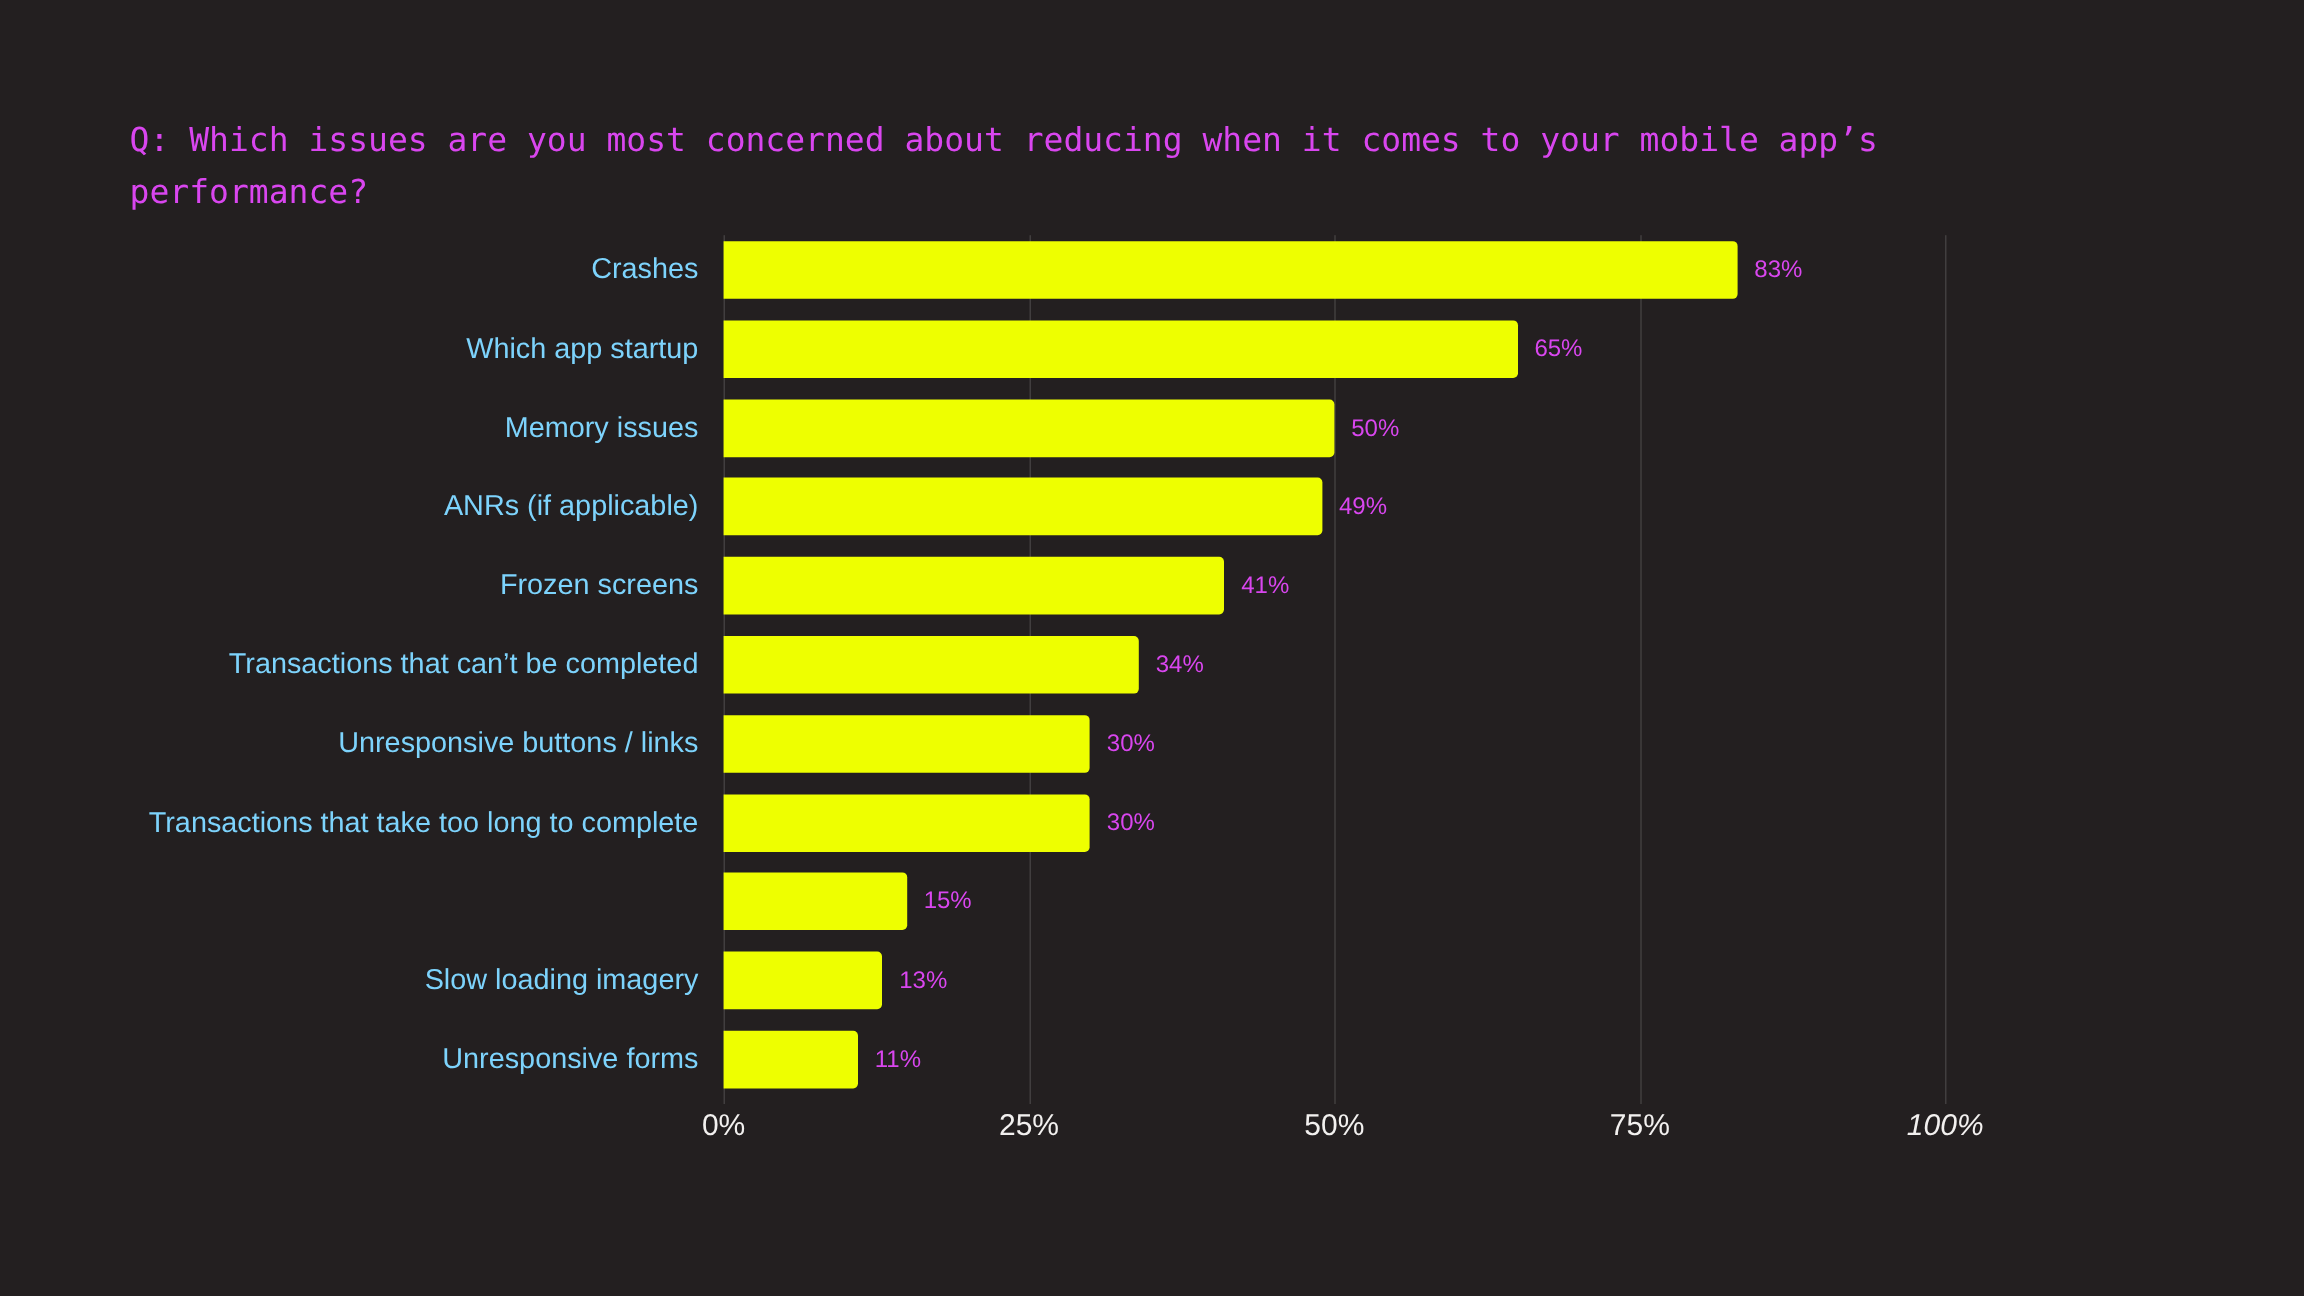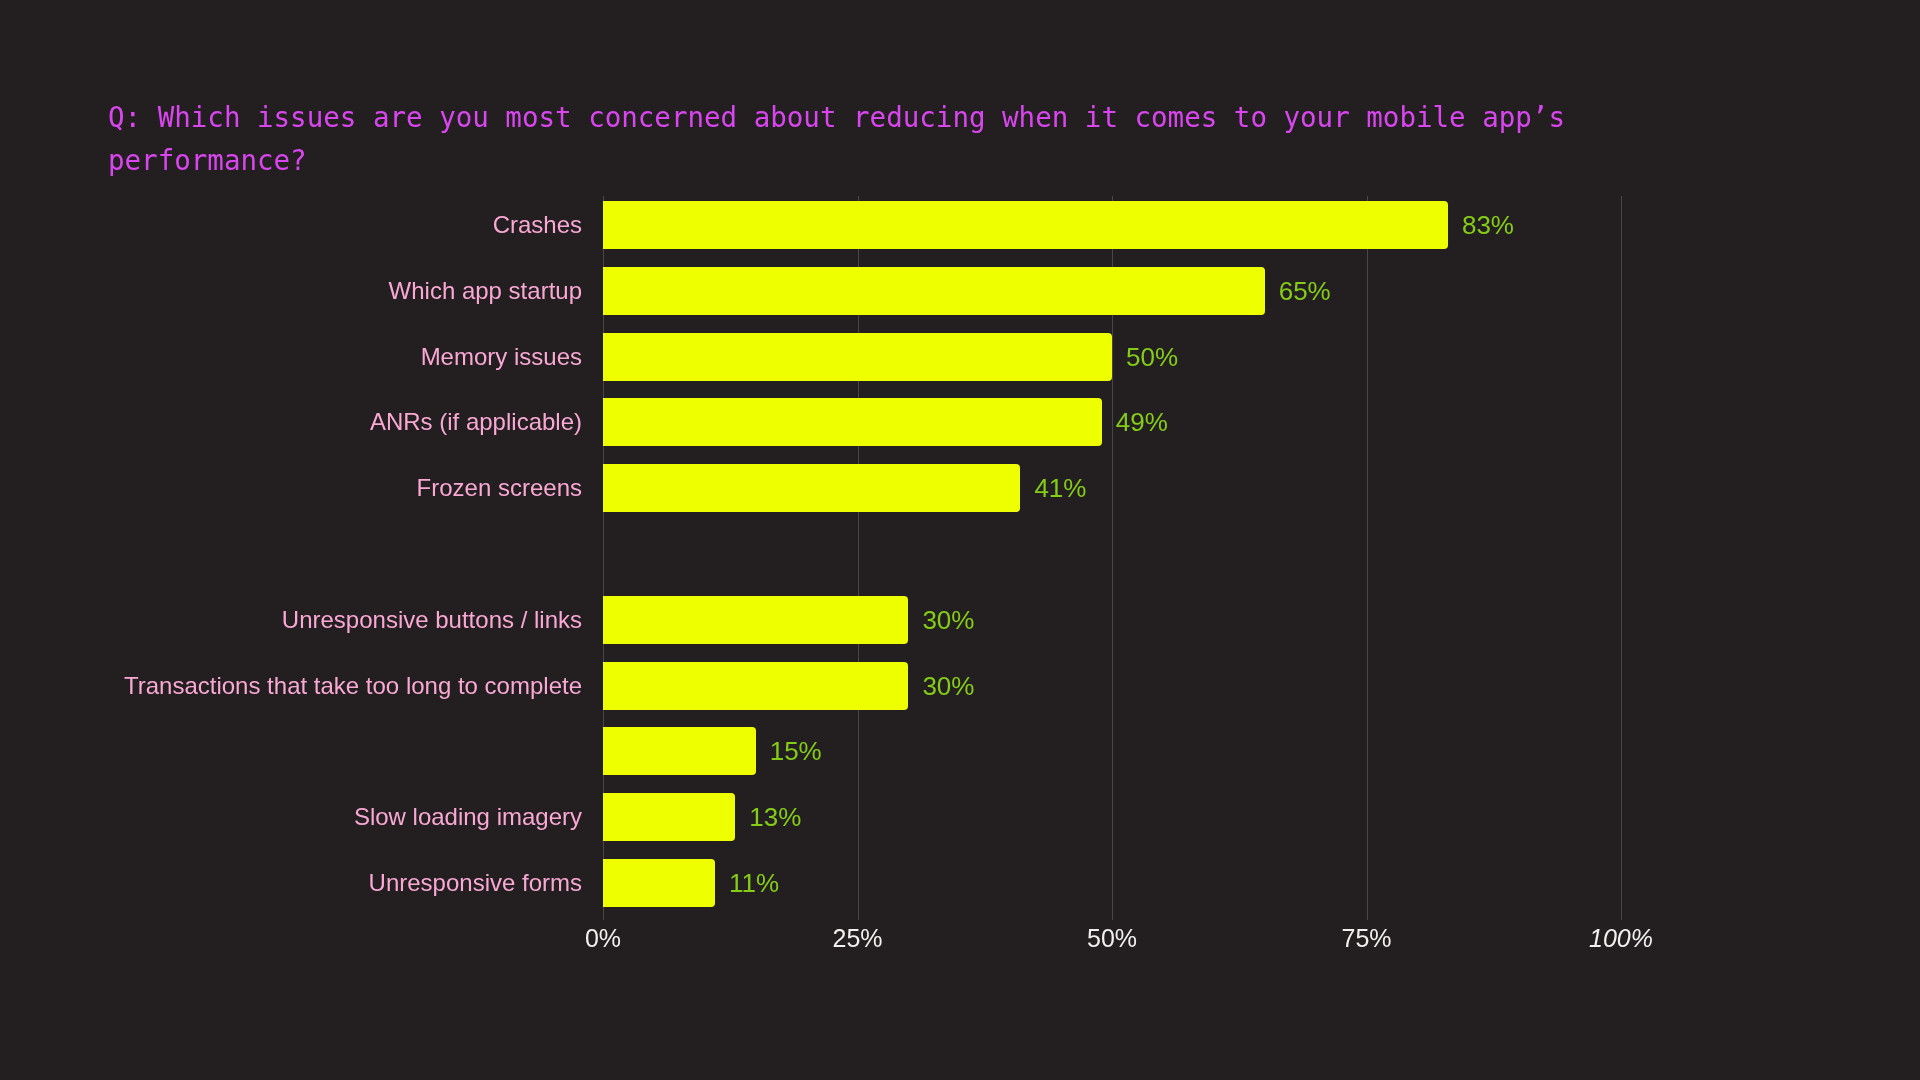--- a/index.html
+++ b/index.html
@@ -77,34 +77,34 @@
     height: 48px;
     background: #eeff00;
     border-radius: 0 4px 4px 0;
   }
 
   .value {
     position: absolute;
     top: 5px;
     height: 48px;
     line-height: 48px;
-    font-size: 26px;
-    color: #84cc16;
+    font-size: 20px;
+    color: #d946ef;
     white-space: nowrap;
   }
 
   .cat-label {
     position: absolute;
     right: 1018px;      
     top: 5px;
     height: 48px;
     line-height: 48px;
     margin-right: 21px;
     font-size: 24px;
-    color: #f9a8d4;
+    color: #7dd3fc;
     white-space: nowrap;
     text-align: center;
   }
 
   
   #xaxis {
     position: absolute;
     left: 603px;
     top: 924px;
     width: 1018px;
@@ -153,20 +153,25 @@
         <div class="row" style="top: 197.4px;">
           <div class="cat-label">ANRs (if applicable)</div>
           <div class="bar" style="width: 498.82px; background: rgb(238, 255, 0);"></div>
           <div class="value" style="left: 512.82px;">49%</div>
         </div>
         <div class="row" style="top: 263.2px;">
           <div class="cat-label">Frozen screens</div>
           <div class="bar" style="width: 417.38px; background: rgb(238, 255, 0);"></div>
           <div class="value" style="left: 431.38px;">41%</div>
         </div>
+        <div class="row" style="top: 329px;">
+          <div class="cat-label">Transactions that can’t be completed</div>
+          <div class="bar" style="width: 346.12px; background: rgb(238, 255, 0);"></div>
+          <div class="value" style="left: 360.12px;">34%</div>
+        </div>
         <div class="row" style="top: 394.8px;">
           <div class="cat-label">Unresponsive buttons / links</div>
           <div class="bar" style="width: 305.4px; background: rgb(238, 255, 0);"></div>
           <div class="value" style="left: 319.4px;">30%</div>
         </div>
         <div class="row" style="top: 460.6px; text-decoration: underline;">
           <div class="cat-label">Transactions that take too long to complete</div>
           <div class="bar" style="width: 305.4px; background: rgb(238, 255, 0);"></div>
           <div class="value" style="left: 319.4px;">30%</div>
         </div>

